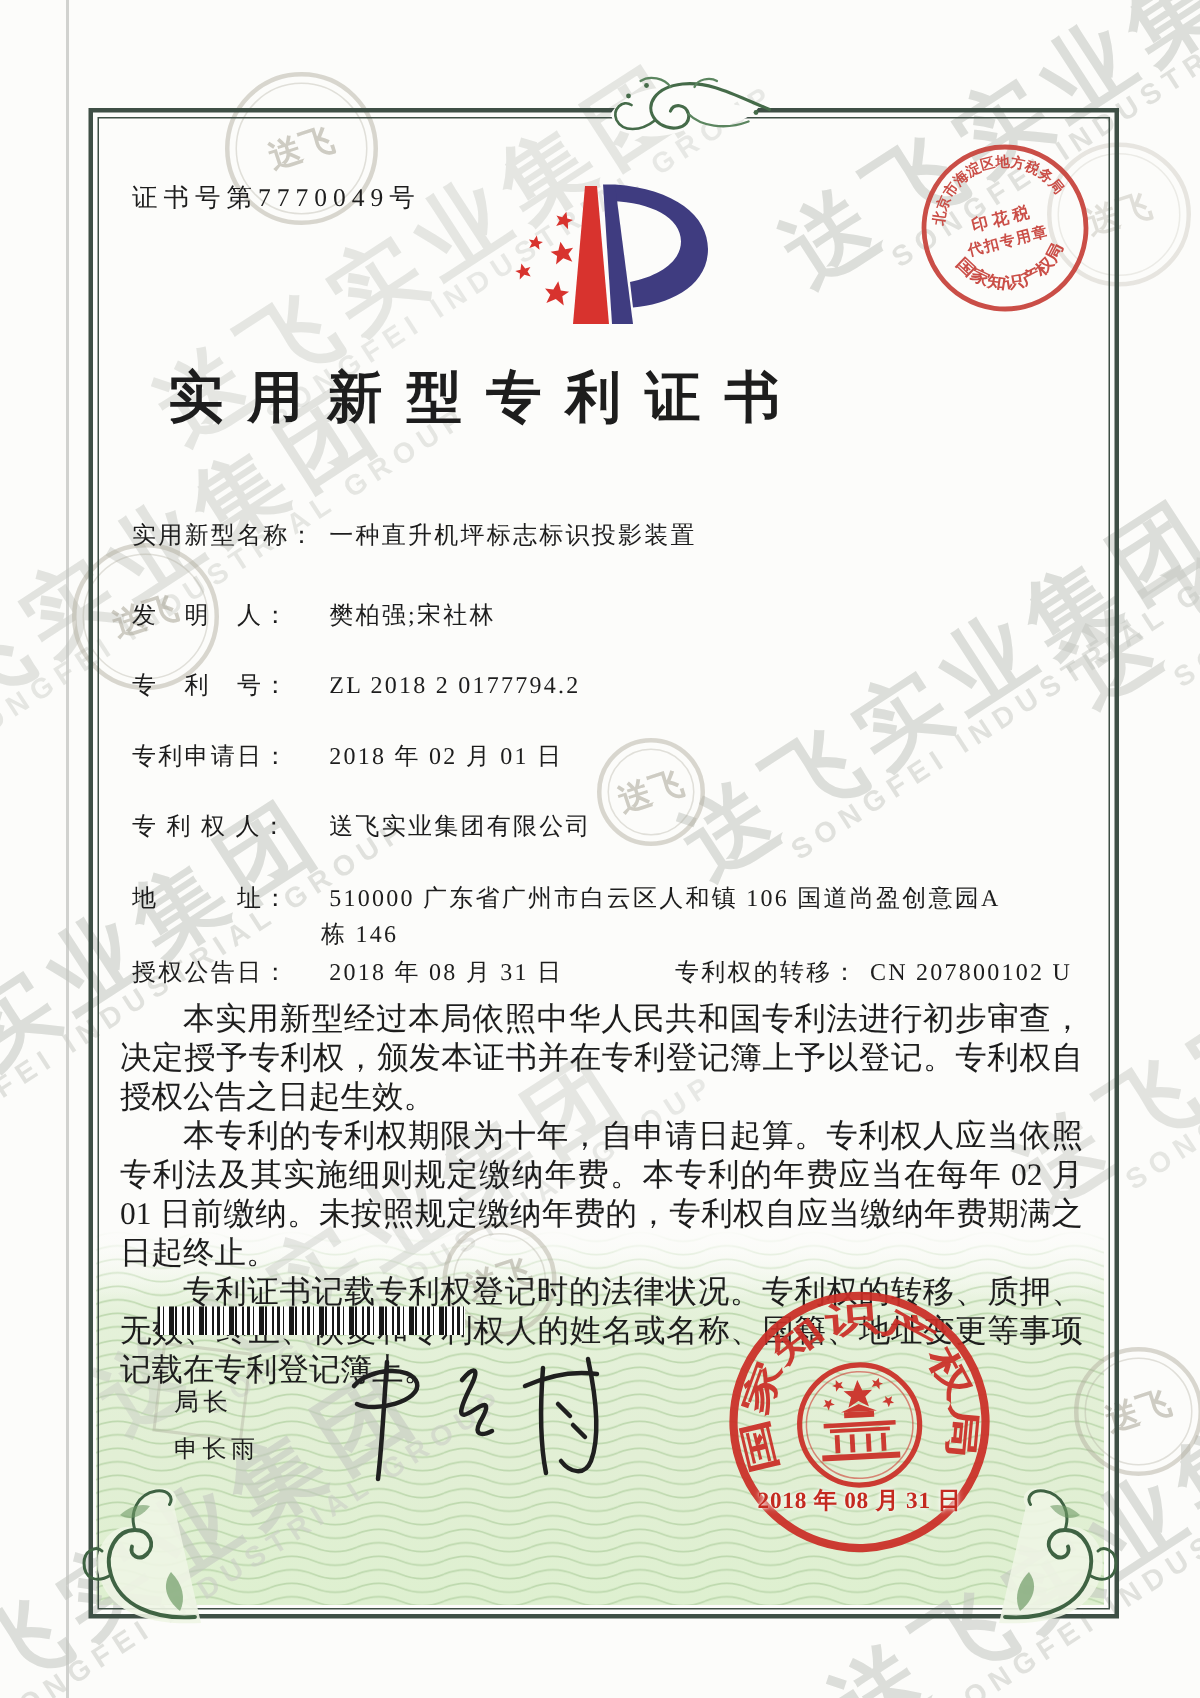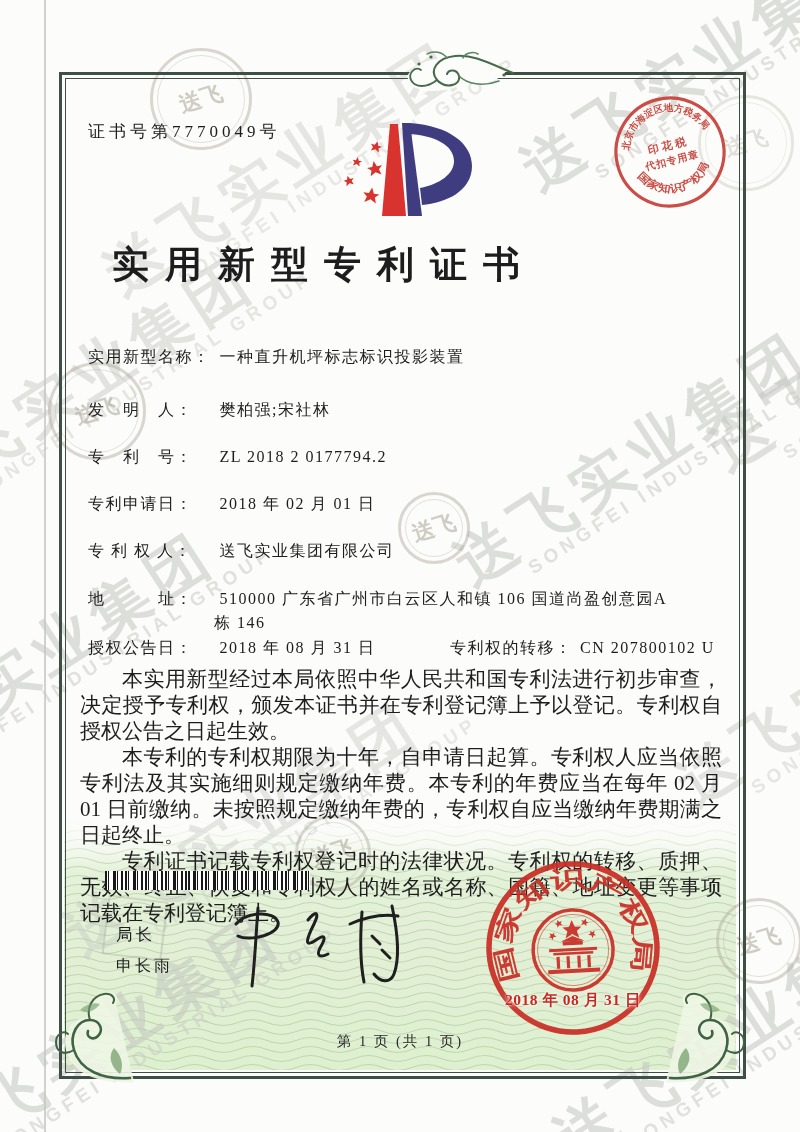--- a/index.html
+++ b/index.html
@@ -294,15 +294,14 @@
         <rect x="-17" y="6" width="3.2" height="12"></rect>
         <rect x="-7" y="6" width="3.2" height="12"></rect>
         <rect x="3.8" y="6" width="3.2" height="12"></rect>
         <rect x="13.8" y="6" width="3.2" height="12"></rect>
         <rect x="-26" y="19" width="52" height="4"></rect>
       </g>
     </g>
   </svg>
   <div class="seal-date">2018 年 08 月 31 日</div>
 
-  <div class="footer">第 1 页 (共 1 页)</div>
 
 </div>
 
 </body></html>

